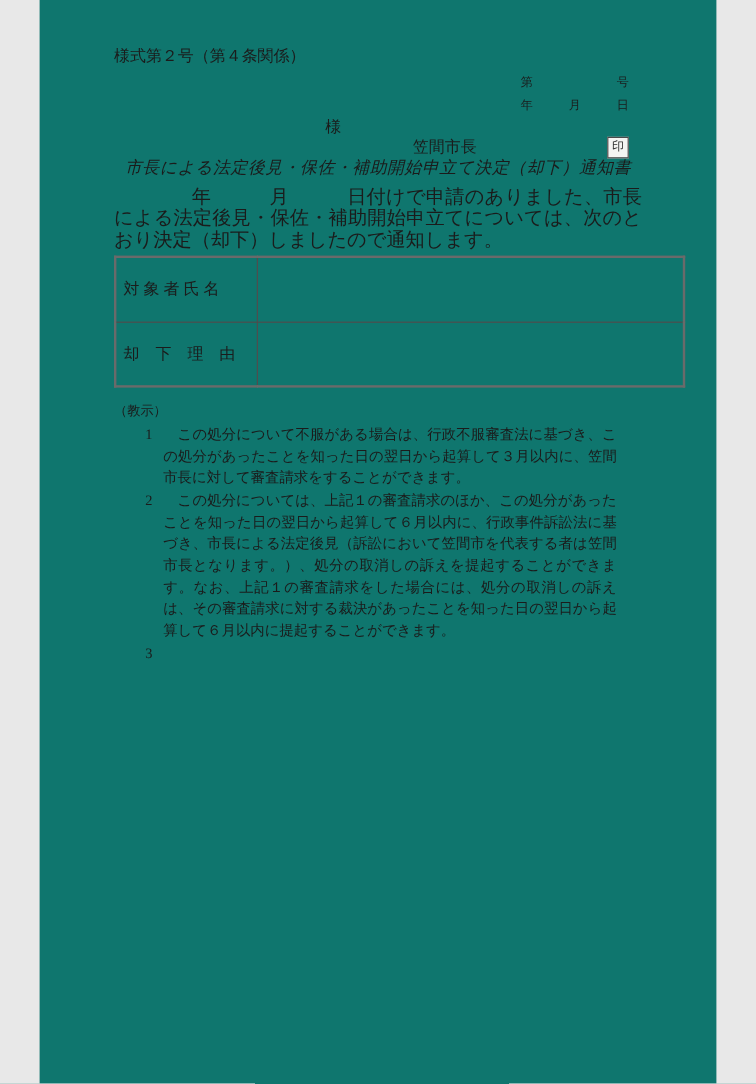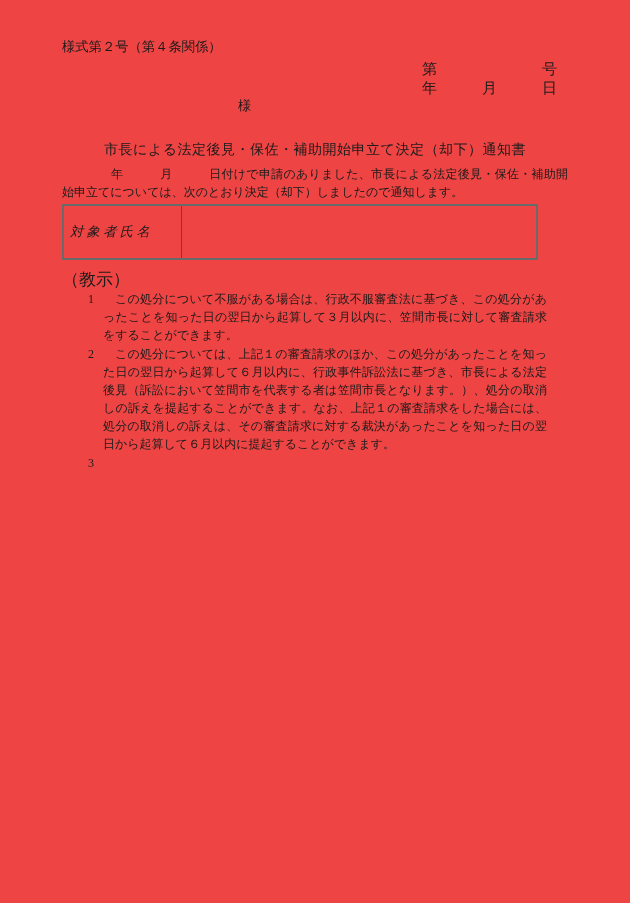--- a/index.html
+++ b/index.html
@@ -1,35 +1,35 @@
 <!DOCTYPE html>
 <html lang="ja"><head>
 <meta charset="utf-8">
 <style>
   * { margin: 0; padding: 0; box-sizing: border-box; }
   html, body { background: #e8e8e8; }
   body { font-family: "Liberation Serif", "DejaVu Serif", serif; }
   .page {
     position: relative;
-    width: 630px;
+    width: 564px;
     height: 903px;
     margin: 0 auto;
-    background: #ef4444;
+    background: #0f766e;
     color: #1b1b1b;
     padding: 38px 62px 44px 62px;
     overflow: hidden;
   }
   
   .form-number {
     font-size: 13.3px;
     line-height: 17px;
     margin-bottom: 6px;
   }
   .right-line {
-    font-size: 15px;
+    font-size: 10px;
     line-height: 17px;
     text-align: right;
     padding-right: 11px;
   }
   .right-line.date { margin-top: 2px; }
   .addressee-line {
     font-size: 13.3px;
     line-height: 17px;
     padding-left: 176px;
   }
@@ -49,54 +49,54 @@
     height: 18px;
     border: 1.5px solid #4a4a4a;
     align-items: center;
     justify-content: center;
     font-size: 10px;
     color: #2e2e2e;
     background: #f4f4f2;
   }
   
   .doc-title {
-    margin-top: 27px;
     text-align: center;
     font-size: 14px;
     letter-spacing: 0.5px;
     font-weight: normal;
     line-height: 18px;
+    font-style: italic;
   }
   .intro {
     margin-top: 6px;
-    font-size: 12px;
+    font-size: 16px;
     line-height: 18px;
     text-align: justify;
   }
   
   table.form-table {
     margin-top: 3px;
     border-collapse: collapse;
     width: 474px;
     table-layout: fixed;
     border: 2px solid #6a6a6a;
   }
   table.form-table td {
     border: 1px solid #4e4e4e;
     height: 54px;
     font-size: 13.3px;
     vertical-align: middle;
   }
-  td.cell-label { width: 118px; padding-left: 6px; font-style: italic; }
+  td.cell-label { width: 118px; padding-left: 6px; }
   td.cell-value { width: 356px; padding-left: 8px; }
   td.cell-value.center { text-align: center; padding-left: 0; }
   
   .notes-heading {
     margin-top: 11px;
-    font-size: 17px;
+    font-size: 11px;
     line-height: 18px;
   }
   .note-item {
     position: relative;
     margin-top: 1px;
     padding-left: 41px;
     padding-right: 21px;
     text-indent: 12px;
     font-size: 12px;
     line-height: 18px;
@@ -116,29 +116,37 @@
 
 <div class="page">
 
   <div class="form-number">様式第２号（第４条関係）</div>
 
   <div class="right-line">第　　　　　　　号</div>
   <div class="right-line date">年　　　月　　　日</div>
 
   <div class="addressee-line">様</div>
 
+  <div class="sender-line">
+    <span>笠間市長</span>
+    <span class="seal">印</span>
+  </div>
 
   <h1 class="doc-title">市長による法定後見・保佐・補助開始申立て決定（却下）通知書</h1>
 
   <p class="intro">　　　　年　　　月　　　日付けで申請のありました、市長による法定後見・保佐・補助開始申立てについては、次のとおり決定（却下）しましたので通知します。</p>
 
   <table class="form-table">
     <tbody>
       <tr>
         <td class="cell-label">対 象 者 氏 名</td>
+        <td class="cell-value"></td>
+      </tr>
+      <tr>
+        <td class="cell-label">却　下　理　由</td>
         <td class="cell-value"></td>
       </tr>
     </tbody>
   </table>
 
   <div class="notes-heading">（教示）</div>
 
   <div class="note-item">
     <span class="note-number">1</span>
     <span>この処分について不服がある場合は、行政不服審査法に基づき、この処分があったことを知った日の翌日から起算して３月以内に、笠間市長に対して審査請求をすることができます。</span>

